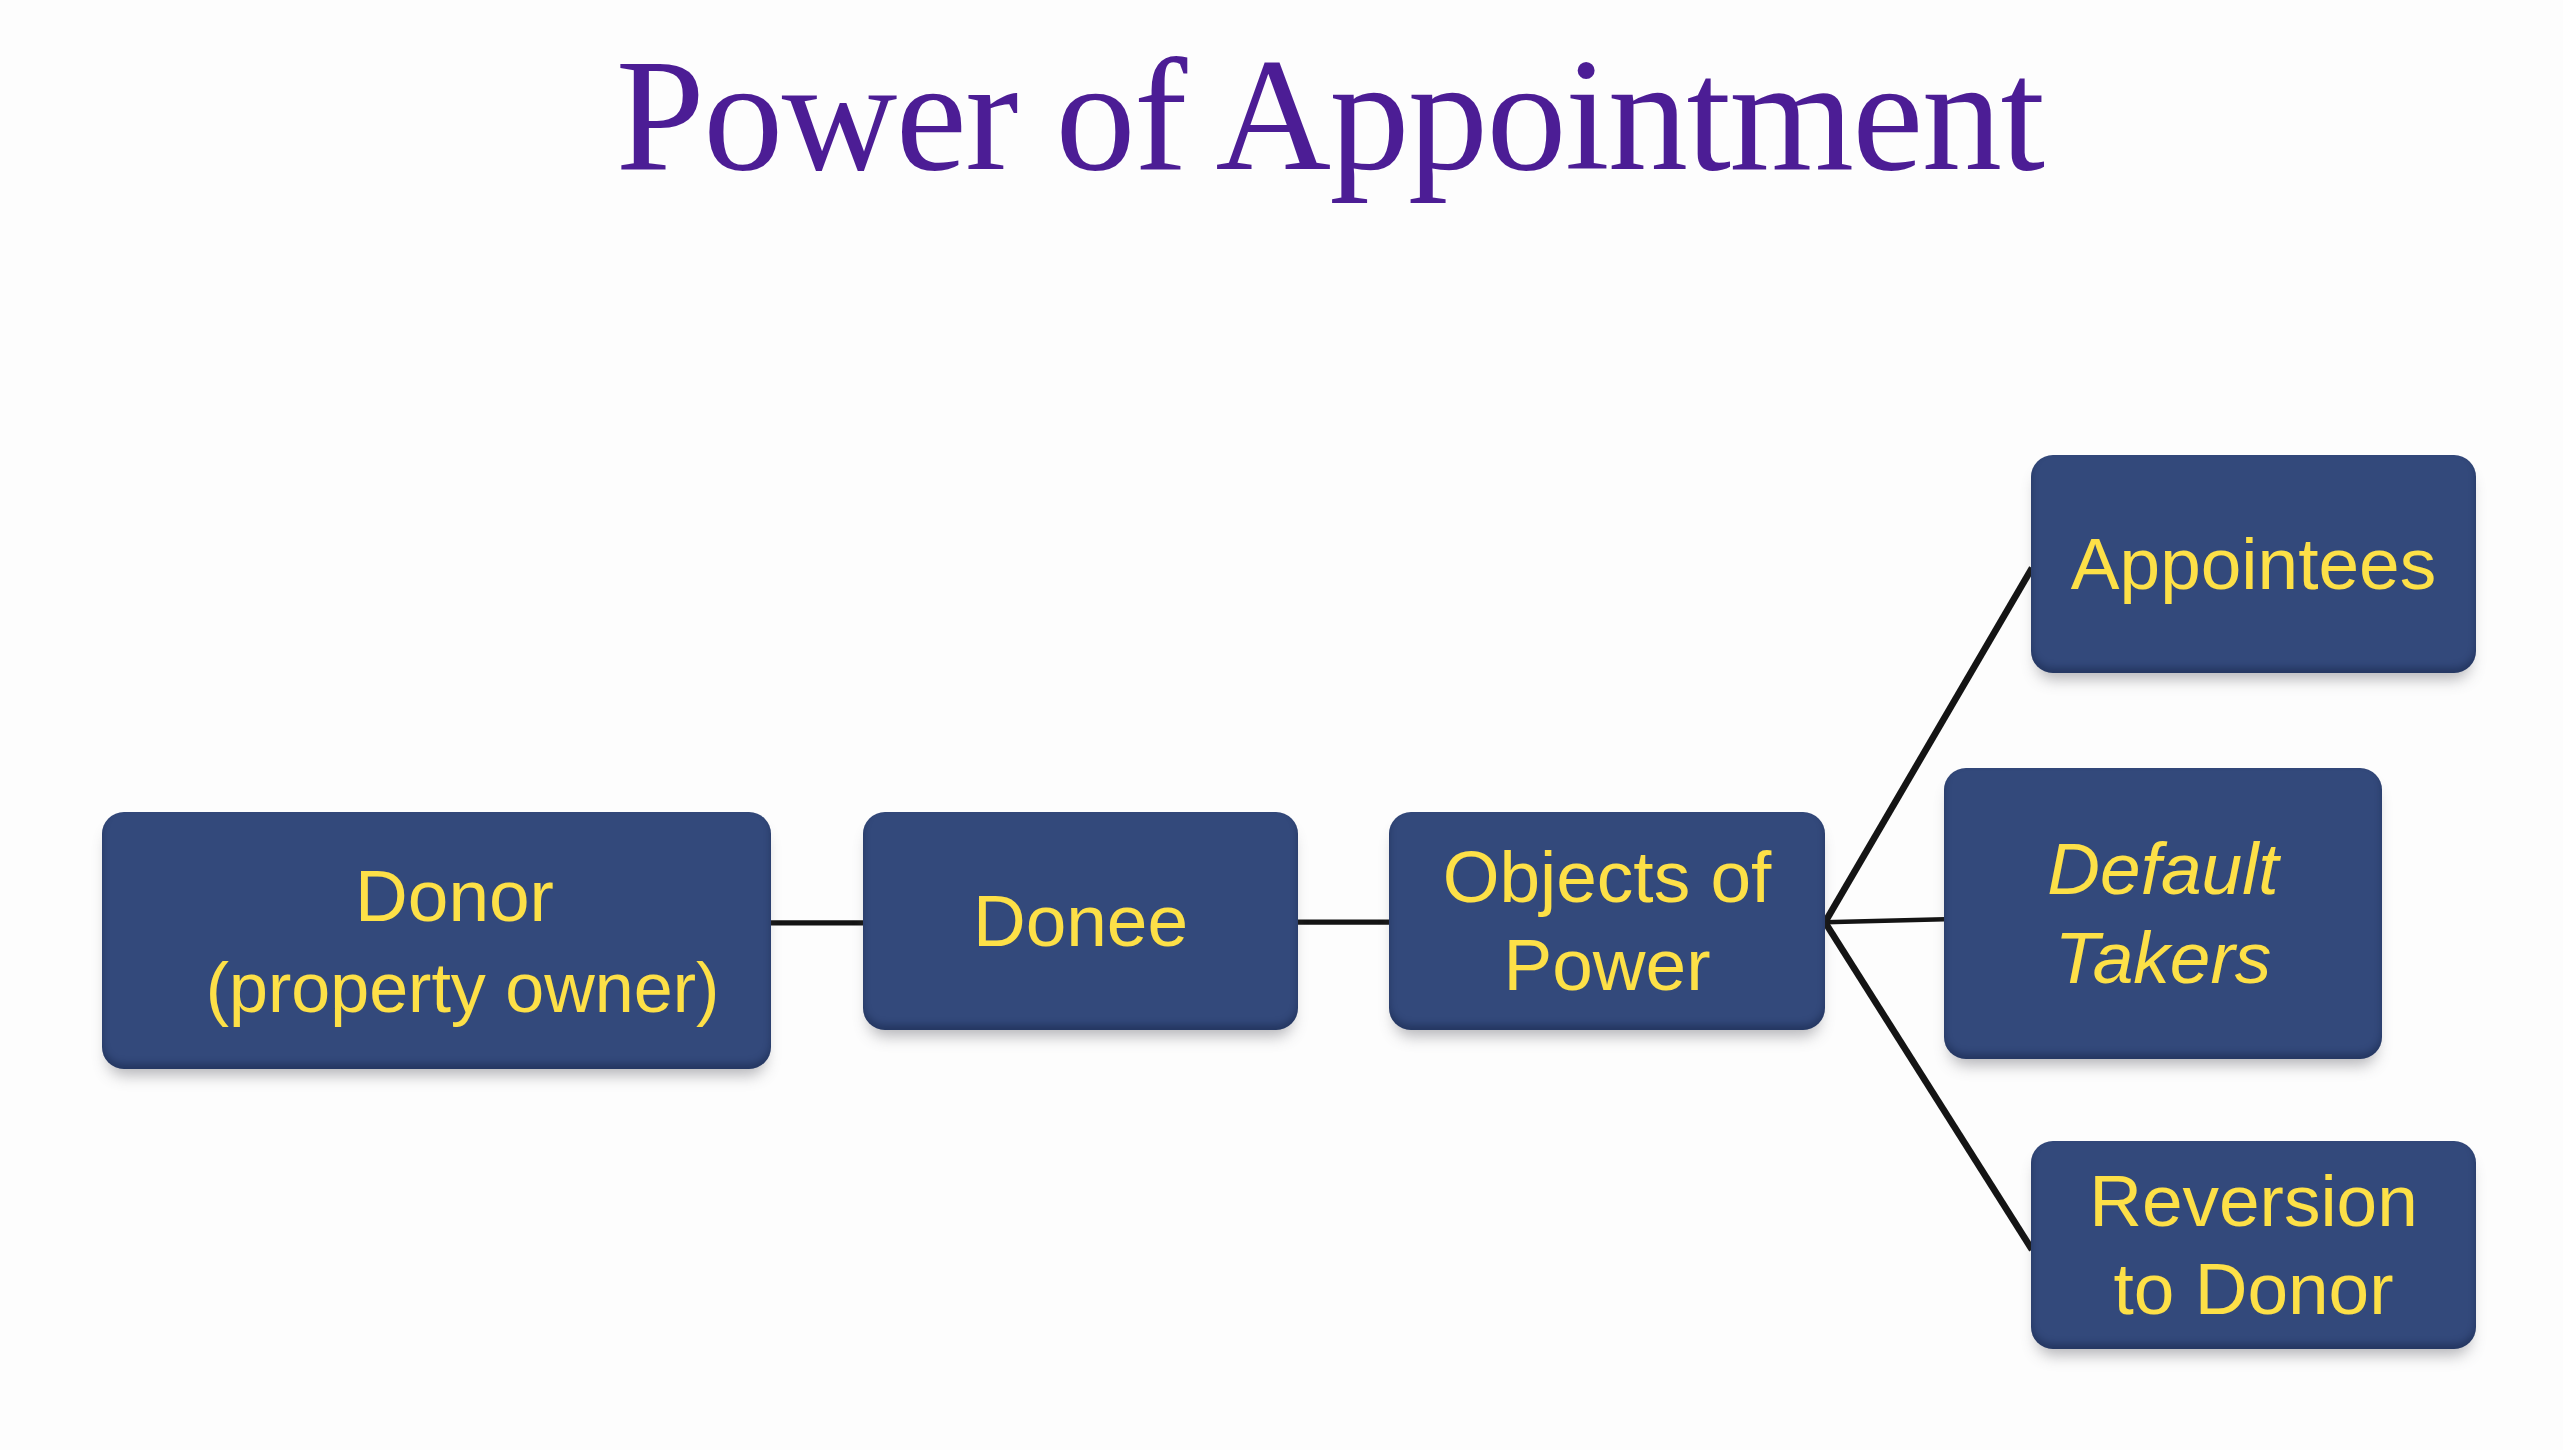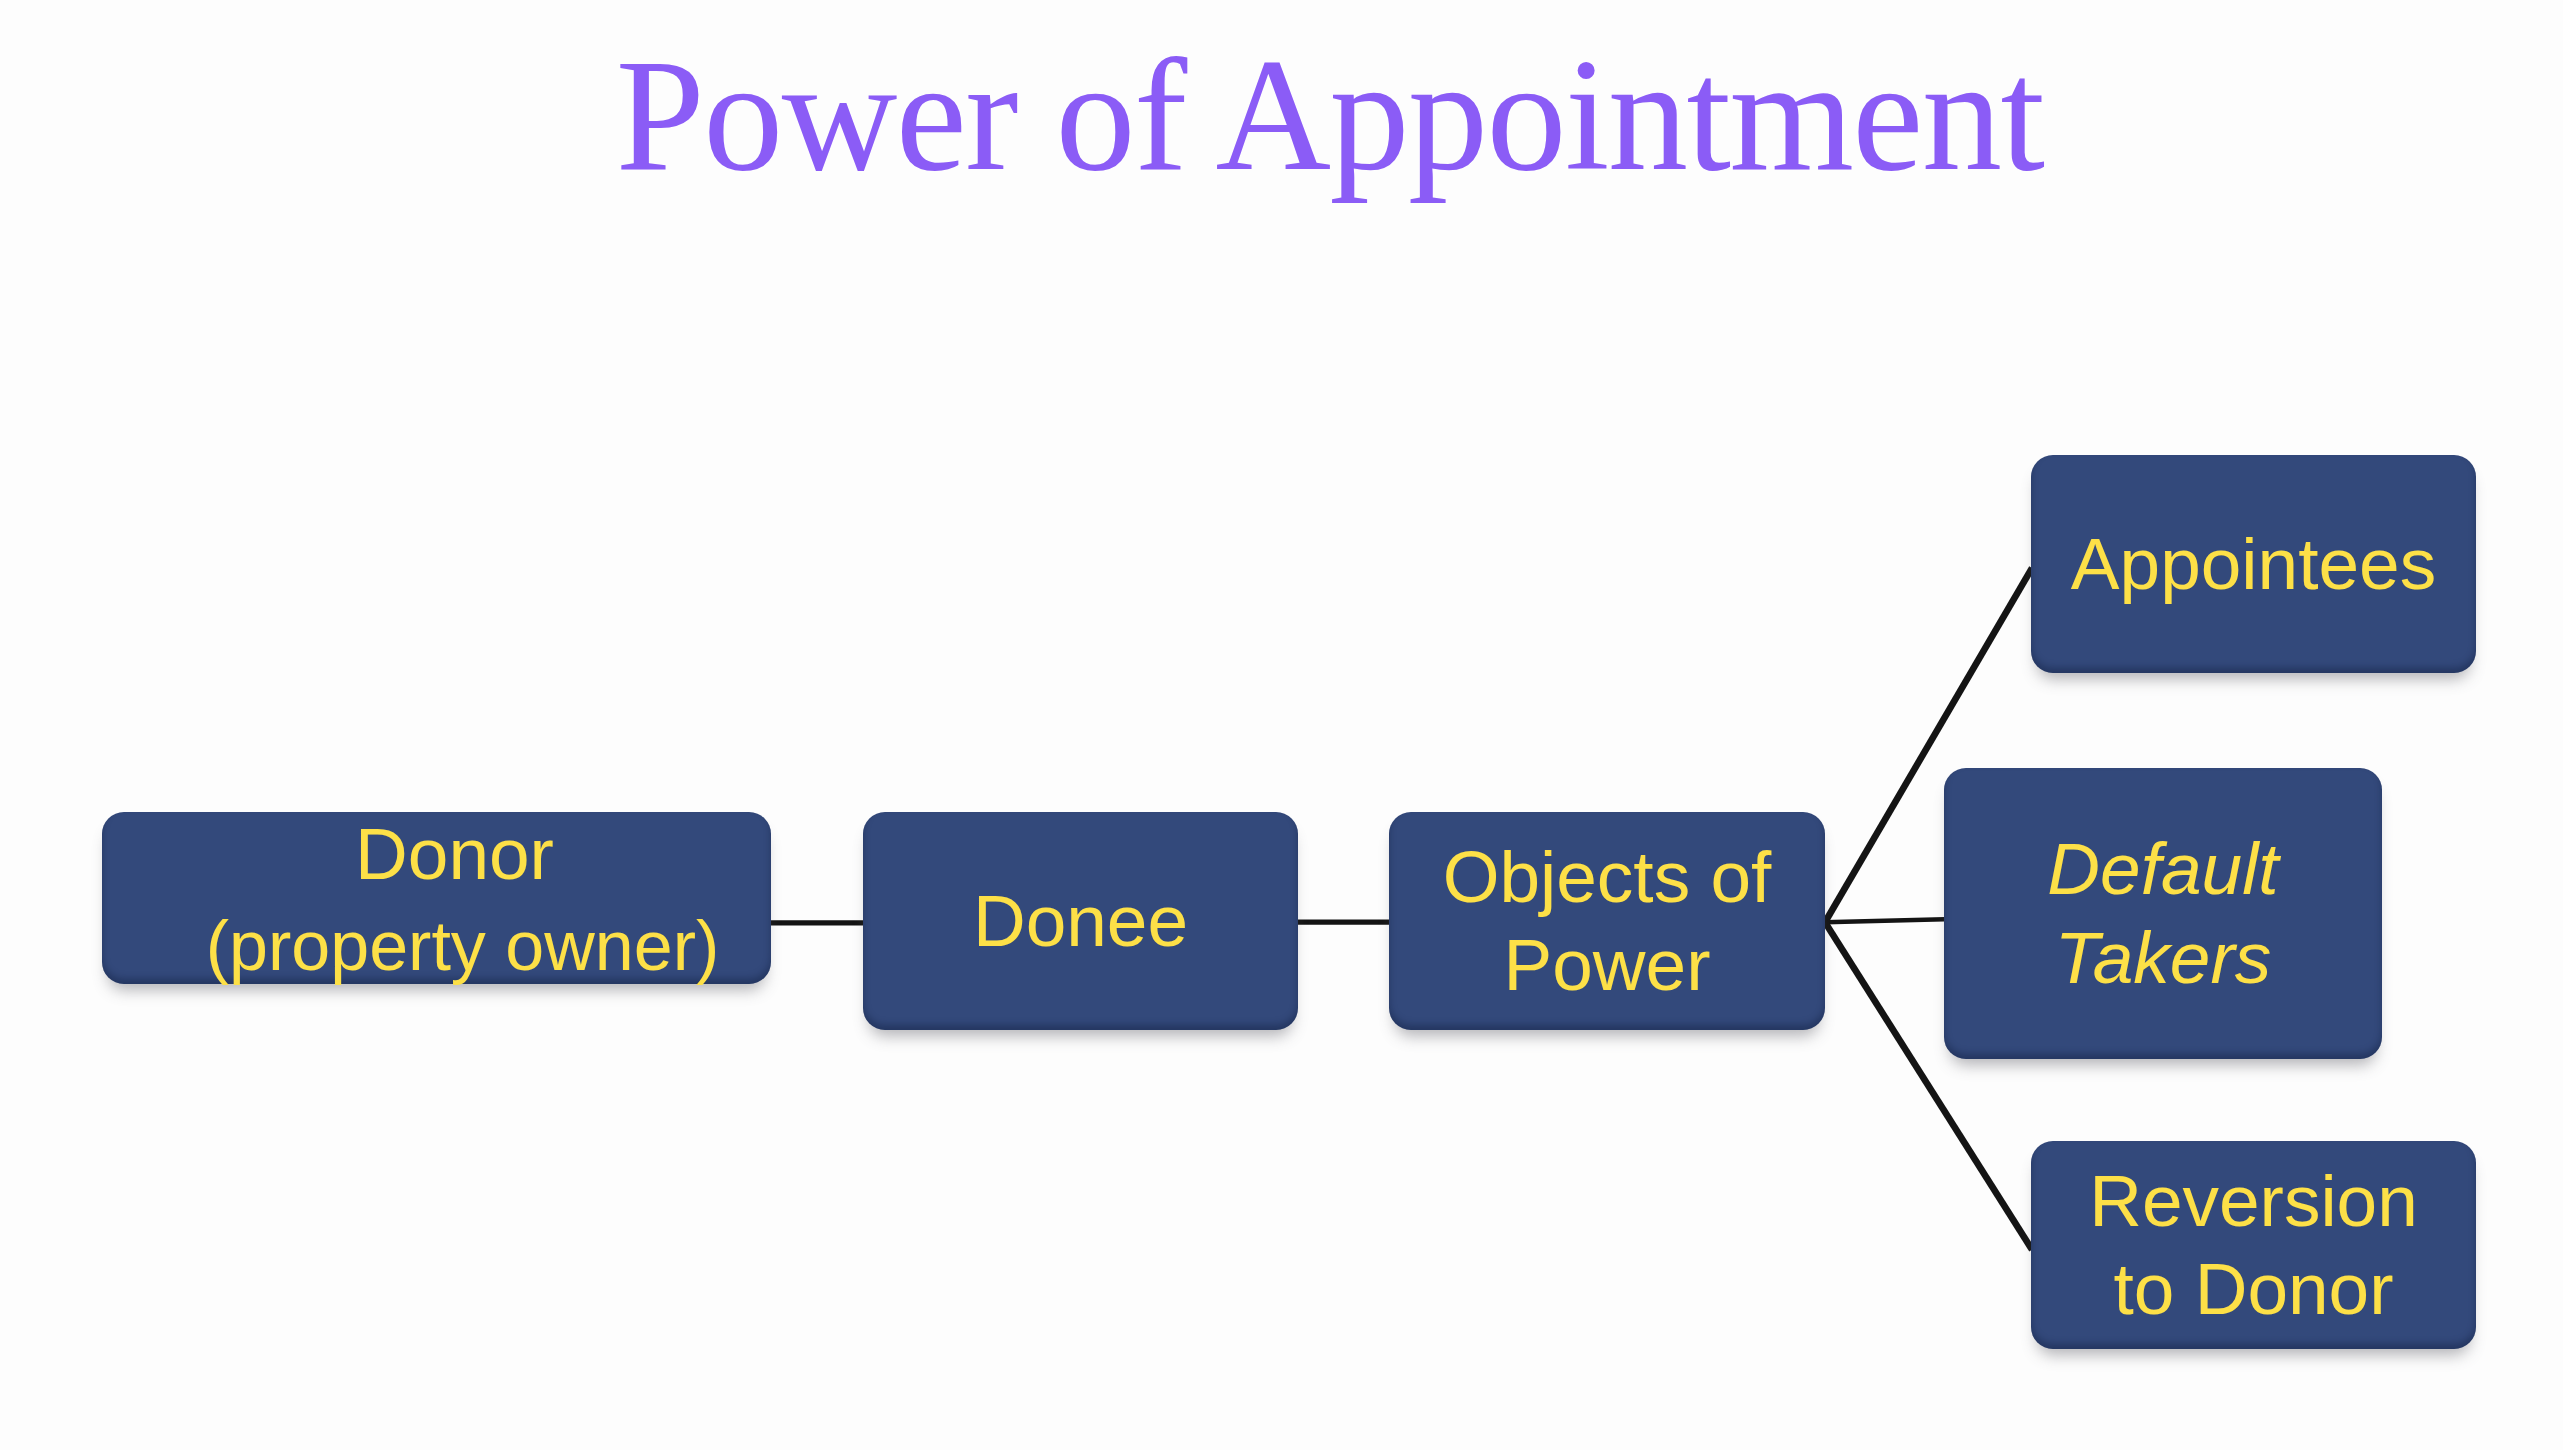--- a/index.html
+++ b/index.html
@@ -18,21 +18,21 @@
     position: absolute;
     top: 13.3px;
     left: 96px;
     width: 2467px;
     margin: 0;
     text-align: center;
     font-family: "Liberation Serif", serif;
     font-weight: 400;
     font-size: 160px;
     line-height: 1.28;
-    color: #8b5cf6;
+    color: #4c1d95;
     letter-spacing: -1.5px;
     white-space: nowrap;
   }
 
   .connectors {
     position: absolute;
     left: 0; top: 0;
     width: 2563px;
     height: 1451px;
   }
@@ -63,21 +63,21 @@
   .node .sublabel {
     display: block;
     font-size: 70px;
     line-height: 1.15;
     margin-top: 7.4px;
     white-space: nowrap;
     margin-left: 16px;
   }
 
   
-  .node-donor              { left: 102px;  top: 812px; width: 669px; height: 172px; padding-left: 36px; }
+  .node-donor              { left: 102px;  top: 812px; width: 669px; height: 257px; padding-left: 36px; }
   .node-donee              { left: 863px; top: 812px; width: 435px; height: 218px; align-items: center; }
   .node-objects-of-power   { left: 1389px; top: 812px; width: 436px; height: 218px; }
   .node-appointees         { left: 2031px; top: 455px;  width: 445px; height: 218px; }
   .node-default-takers     { left: 1944px; top: 768px; width: 438px; height: 291px; font-style: italic; }
   .node-reversion-to-donor { left: 2031px; top: 1141px; width: 445px; height: 208px; }
 </style>
 </head>
 <body>
 
 <div class="canvas">

